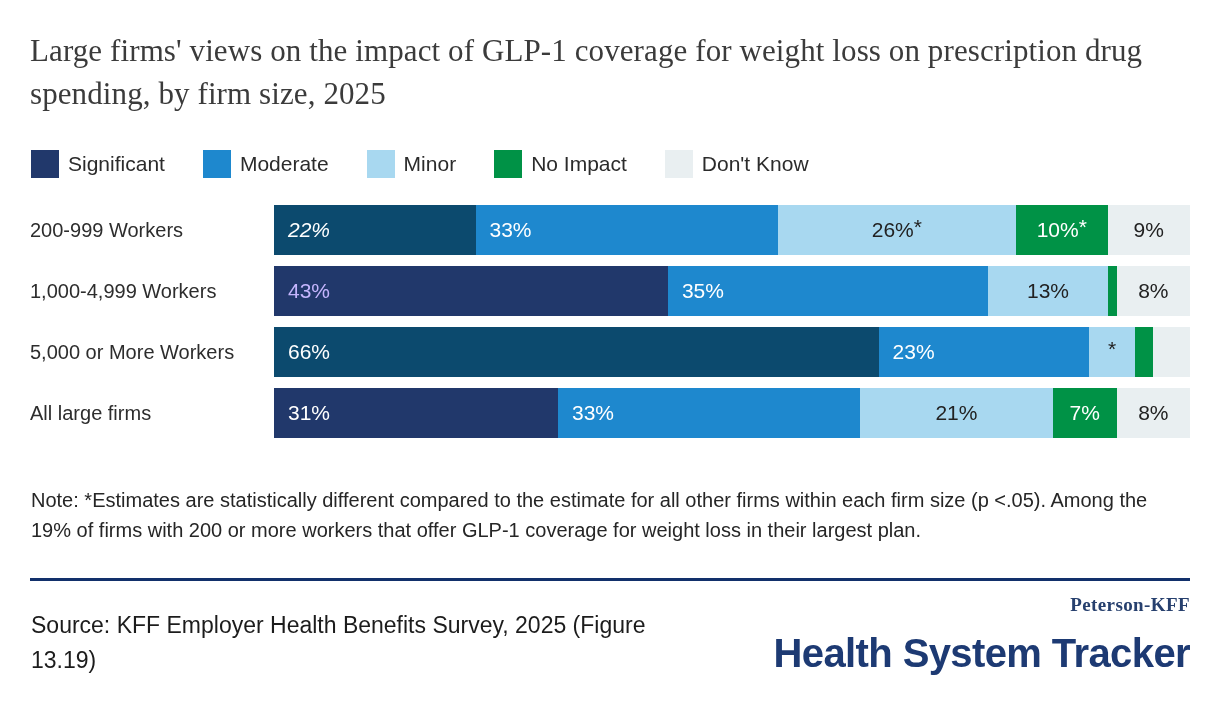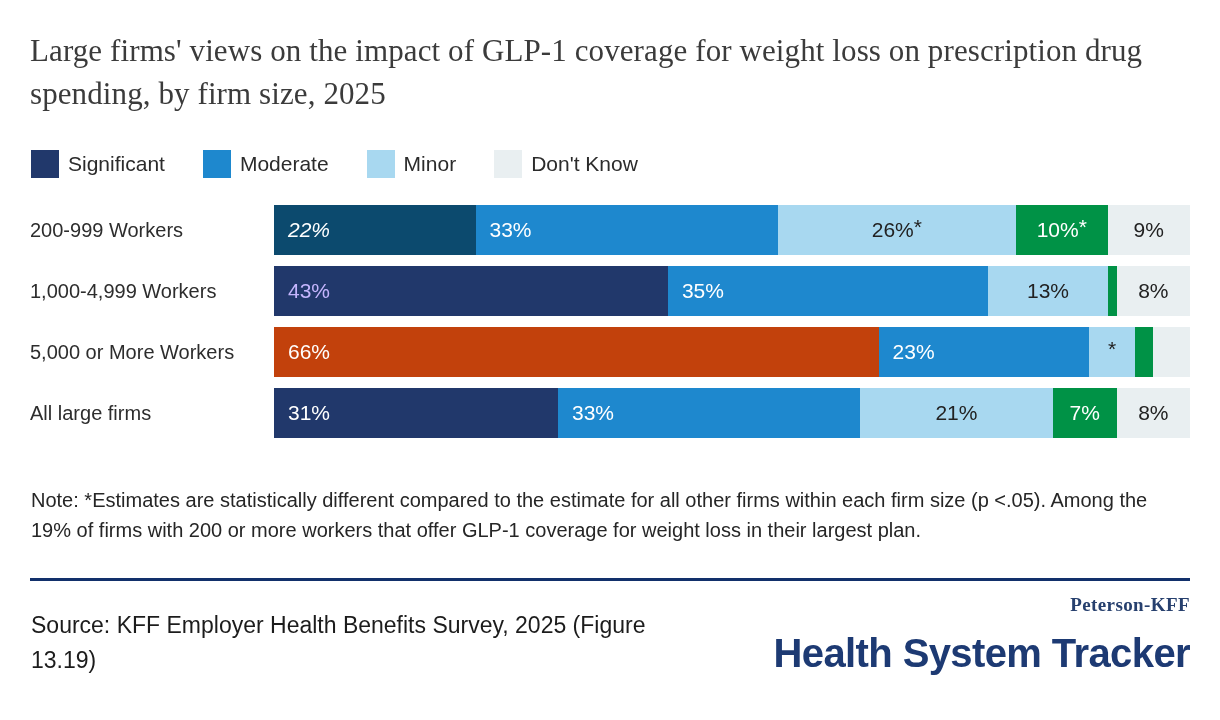--- a/index.html
+++ b/index.html
@@ -191,20 +191,24 @@
       </div>
       <div class="legend-item">
         <span class="legend-swatch" style="background: rgb(30, 136, 206);"></span>
         <span class="legend-label">Moderate</span>
       </div>
       <div class="legend-item">
         <span class="legend-swatch" style="background: rgb(168, 216, 240);"></span>
         <span class="legend-label">Minor</span>
       </div>
       <div class="legend-item">
+        <span class="legend-swatch" style="background: rgb(0, 146, 70);"></span>
+        <span class="legend-label">No Impact</span>
+      </div>
+      <div class="legend-item">
         <span class="legend-swatch" style="background: rgb(233, 239, 241);"></span>
         <span class="legend-label">Don't Know</span>
       </div>
     </div>
 
   <div class="chart">
       <div class="row">
         <div class="row-label">200-999 Workers</div>
         <div class="bar">
           <div class="seg" style="background: #0c4a6e; width: 22%; color: rgb(255, 255, 255); font-style: italic;">
@@ -238,21 +242,21 @@
           </div>
           <div class="seg" style="background: rgb(0, 146, 70); width: 1%; color: rgb(255, 255, 255);"></div>
           <div class="seg" style="background: rgb(233, 239, 241); width: 8%; color: rgb(34, 34, 34);">
             <span class="seg-label center">8%</span>
           </div>
         </div>
       </div>
       <div class="row">
         <div class="row-label">5,000 or More Workers</div>
         <div class="bar">
-          <div class="seg" style="background: #c2410c; width: 66%; color: rgb(255, 255, 255);">
+          <div class="seg" style="background: #0c4a6e; width: 66%; color: rgb(255, 255, 255);">
             <span class="seg-label">66%</span>
           </div>
           <div class="seg" style="background: rgb(30, 136, 206); width: 23%; color: rgb(255, 255, 255);">
             <span class="seg-label">23%</span>
           </div>
           <div class="seg" style="background: rgb(168, 216, 240); width: 5%; color: rgb(34, 34, 34);">
             <span class="seg-label center onlystar"><span class="star">*</span></span>
           </div>
           <div class="seg" style="background: rgb(0, 146, 70); width: 2%; color: rgb(255, 255, 255);"></div>
           <div class="seg" style="background: rgb(233, 239, 241); width: 4%; color: rgb(34, 34, 34);"></div>

